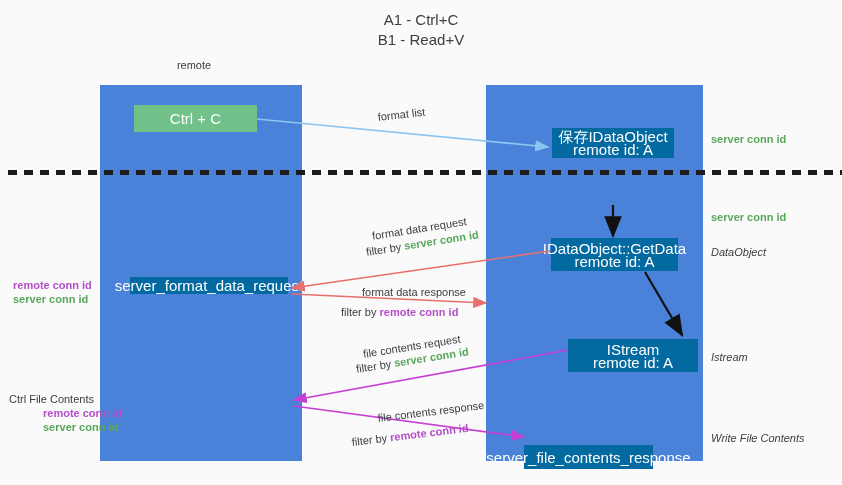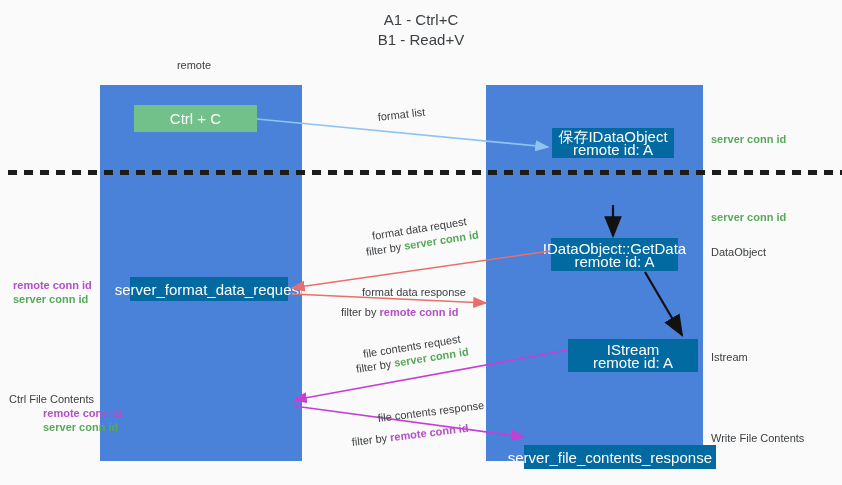--- a/index.html
+++ b/index.html
@@ -45,21 +45,21 @@
 
   
   .lbl{position:absolute;z-index:7;color:#3c4043;font-size:11px;line-height:14px;white-space:nowrap;}
   .lbl.rot-blue{transform:rotate(-6.5deg);transform-origin:left top;}
   .lbl.rot-red{transform:rotate(-9deg);transform-origin:left top;}
   .lbl.rot-mag{transform:rotate(-9deg);transform-origin:left top;}
   .lbl.rot-mag2{transform:rotate(-7deg);transform-origin:left top;}
   .green-t{color:#58a85c;font-weight:bold;}
   .purple-t{color:#b44fc8;font-weight:bold;}
   .side-lbl{position:absolute;z-index:7;font-size:11px;line-height:14px;white-space:nowrap;}
-  .side-lbl.dark{color:#3c4043;}
+  .side-lbl.dark{color:#3c4043;font-style:italic;}
   .stack{position:absolute;z-index:7;font-size:11px;line-height:14px;white-space:nowrap;}
 </style>
 </head>
 <body>
 
 <div class="stage">
 
   <div class="title">
     <div>A1 - Ctrl+C</div>
     <div>B1 - Read+V</div>
@@ -113,32 +113,32 @@
     <span>保存IDataObject</span>
     <span>remote id: A</span>
   </div>
 
 
   <div class="node orange" style="left:551px;top:238px;width:127px;height:33px;flex-direction:column;">
     <span>IDataObject::GetData</span>
     <span>remote id: A</span>
   </div>
 
-  <div class="node orange" style="left:130px;top:277px;width:158px;height:24px;">
+  <div class="node orange" style="left:130px;top:277px;width:158px;height:17px;">
     <span>server_format_data_request</span>
   </div>
 
 
   <div class="node orange" style="left:568px;top:339px;width:130px;height:33px;flex-direction:column;">
     <span>IStream</span>
     <span>remote id: A</span>
   </div>
 
 
-  <div class="node orange" style="left:524px;top:445px;width:192px;height:24px;justify-content:flex-end;">
+  <div class="node orange" style="left:524px;top:445px;width:129px;height:24px;">
     <span>server_file_contents_response</span>
   </div>
 
   <div class="divider" id="divider">
       <span class="dash" style="left: 8px;"></span>
       <span class="dash" style="left: 24px;"></span>
       <span class="dash" style="left: 40px;"></span>
       <span class="dash" style="left: 56px;"></span>
       <span class="dash" style="left: 72px;"></span>
       <span class="dash" style="left: 88px;"></span>

